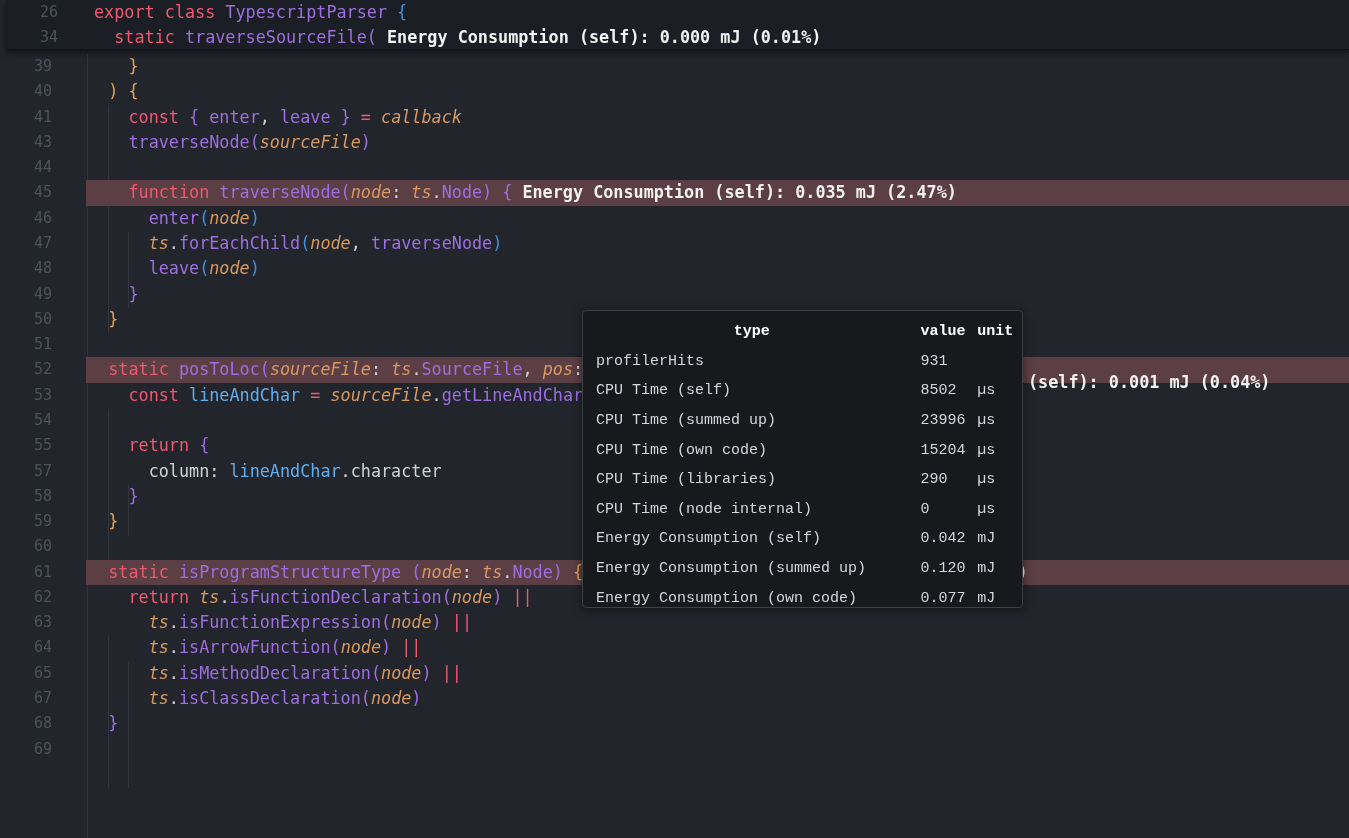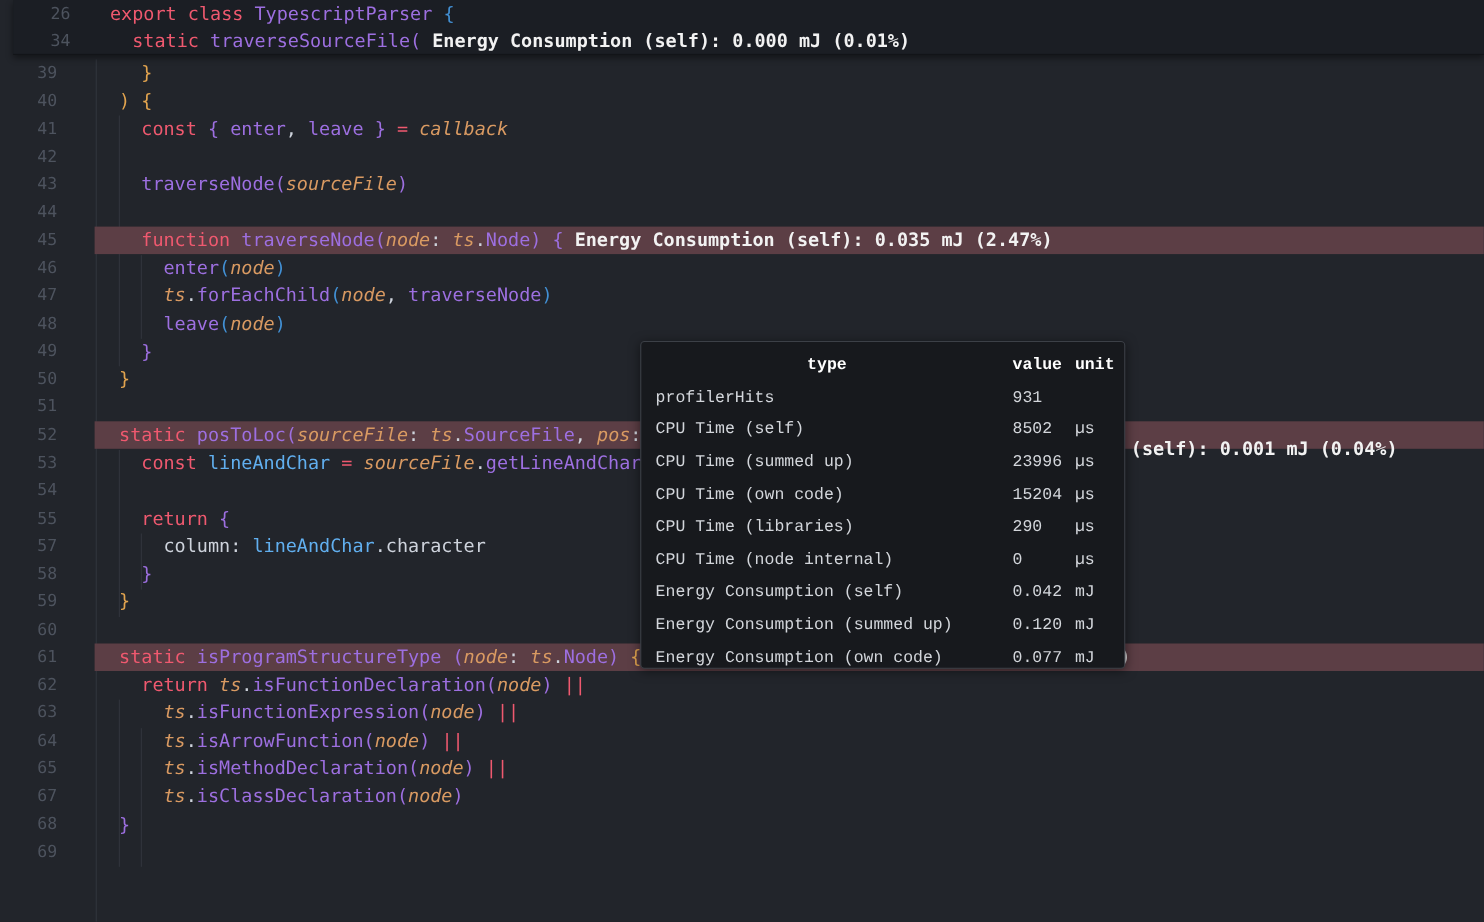--- a/index.html
+++ b/index.html
@@ -29,21 +29,21 @@
   .c-pu{color:var(--function-purple);}
   .c-or{color:var(--variable-orange);font-style:italic;}
   .c-gd{color:var(--bracket-gold);}
   .c-bl{color:var(--bracket-blue);}
   .c-lb{color:var(--identifier-blue);}
   .c-tx{color:var(--default-text);}
   .ann{color:var(--annotation-text);font-weight:700;padding-left:10px;margin-top:13px;}
   .ann.frag{position:absolute;left:1028px;top:0;z-index:1;padding-left:0;}
 
   
-  .sticky{position:absolute;top:0;left:12px;right:0;height:50px;z-index:6;background:var(--sticky-background);
+  .sticky{position:absolute;top:0;left:6px;right:0;height:50px;z-index:6;background:var(--sticky-background);
           border-bottom:1px solid #121418;box-shadow:0 3px 6px rgba(0,0,0,.45);}
   .sticky .line{height:25px;line-height:25px;}
 
   
   .tooltip{position:absolute;left:582px;top:310px;width:441px;height:298px;z-index:5;
            background:var(--tooltip-background);border:1px solid var(--tooltip-border);
            border-radius:4px;box-shadow:0 2px 10px rgba(0,0,0,.5);
            font-family:Liberation Mono, monospace;font-size:15px;color:var(--tooltip-text);
            overflow:hidden;padding-top:6px;}
   .t-row{display:flex;height:29.6px;align-items:center;}
@@ -63,21 +63,20 @@
       <div class="guide" style="left: 108px; top: 409px; height: 152px;"></div>
       <div class="guide" style="left: 108px; top: 636px; height: 152px;"></div>
       <div class="guide" style="left: 128px; top: 232px; height: 76px;"></div>
       <div class="guide" style="left: 128px; top: 485px; height: 51px;"></div>
       <div class="guide" style="left: 128px; top: 662px; height: 126px;"></div>
     </div>
   <div class="lines" id="lines">
       <div class="line"><span class="num">39</span><span class="code"><span class="c-tx">    </span><span class="c-gd">}</span></span></div>
       <div class="line"><span class="num">40</span><span class="code"><span class="c-tx">  </span><span class="c-gd">) {</span></span></div>
       <div class="line"><span class="num">41</span><span class="code"><span class="c-tx">    </span><span class="c-kw">const </span><span class="c-pu">{ enter</span><span class="c-tx">, </span><span class="c-pu">leave }</span><span class="c-tx"> </span><span class="c-kw">=</span><span class="c-tx"> </span><span class="c-or">callback</span></span></div>
-      <div class="line"><span class="num">42</span><span class="code"></span></div>
       <div class="line"><span class="num">43</span><span class="code"><span class="c-tx">    </span><span class="c-pu">traverseNode(</span><span class="c-or">sourceFile</span><span class="c-pu">)</span></span></div>
       <div class="line"><span class="num">44</span><span class="code"></span></div>
       <div class="line hl"><div class="hlbg"></div><span class="num">45</span><span class="code"><span class="c-tx">    </span><span class="c-kw">function </span><span class="c-pu">traverseNode(</span><span class="c-or">node</span><span class="c-tx">: </span><span class="c-or">ts</span><span class="c-tx">.</span><span class="c-pu">Node</span><span class="c-pu">) {</span><span class="ann">Energy Consumption (self): 0.035 mJ (2.47%)</span></span></div>
       <div class="line"><span class="num">46</span><span class="code"><span class="c-tx">      </span><span class="c-pu">enter</span><span class="c-bl">(</span><span class="c-or">node</span><span class="c-bl">)</span></span></div>
       <div class="line"><span class="num">47</span><span class="code"><span class="c-tx">      </span><span class="c-or">ts</span><span class="c-tx">.</span><span class="c-pu">forEachChild</span><span class="c-bl">(</span><span class="c-or">node</span><span class="c-tx">, </span><span class="c-pu">traverseNode</span><span class="c-bl">)</span></span></div>
       <div class="line"><span class="num">48</span><span class="code"><span class="c-tx">      </span><span class="c-pu">leave</span><span class="c-bl">(</span><span class="c-or">node</span><span class="c-bl">)</span></span></div>
       <div class="line"><span class="num">49</span><span class="code"><span class="c-tx">    </span><span class="c-pu">}</span></span></div>
       <div class="line"><span class="num">50</span><span class="code"><span class="c-tx">  </span><span class="c-gd">}</span></span></div>
       <div class="line"><span class="num">51</span><span class="code"></span></div>
       <div class="line hl"><div class="hlbg"></div><span class="num">52</span><span class="code"><span class="c-tx">  </span><span class="c-kw">static </span><span class="c-pu">posToLoc</span><span class="c-pu">(</span><span class="c-or">sourceFile</span><span class="c-tx">: </span><span class="c-or">ts</span><span class="c-tx">.</span><span class="c-pu">SourceFile</span><span class="c-tx">, </span><span class="c-or">pos</span><span class="c-tx">:</span></span><span class="ann frag">(self): 0.001 mJ (0.04%)</span></div>

